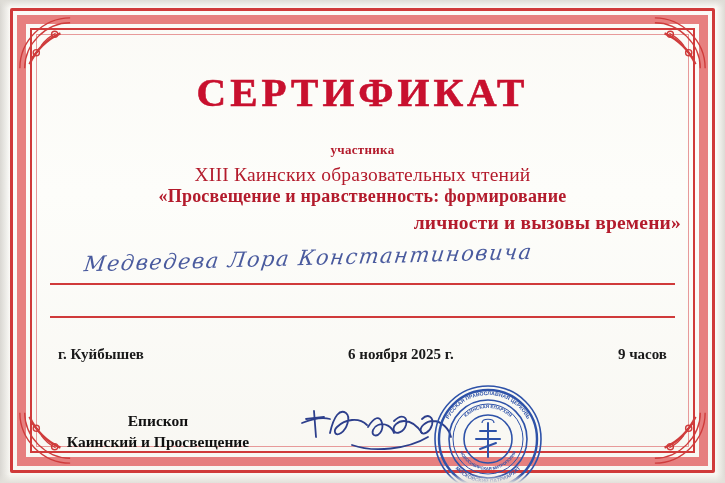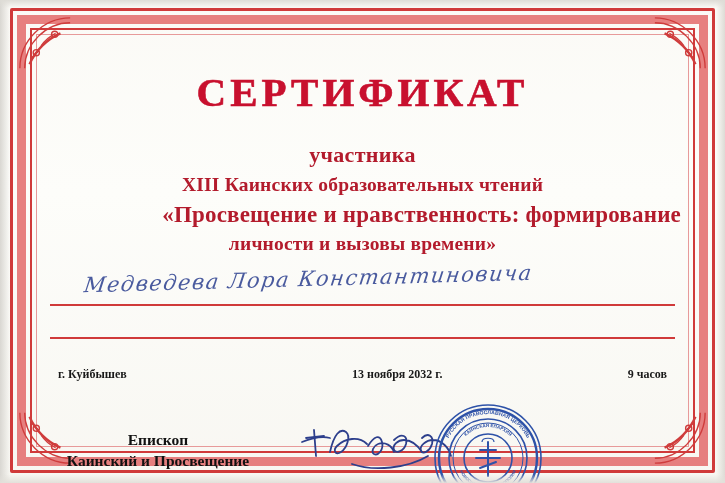--- a/index.html
+++ b/index.html
@@ -101,46 +101,45 @@
     color: #c8102e;
     -webkit-text-stroke: 0.6px #c8102e;
   }
 
   .subtitle-block {
     text-align: center;
     margin-top: 26px;
     color: #b31b2c;
   }
   .sub-line1 {
-    font-size: 22px;
+    font-size: 13px;
     font-weight: bold;
     color: #b31b2c;
     letter-spacing: .3px;
   }
   .sub-line2 {
     font-size: 19.5px;
-    font-weight: bold;
+    font-weight: normal;
     color: #b31b2c;
     margin-top: 6px;
     letter-spacing: .2px;
   }
   .sub-line3 {
-    font-size: 23px;
-    font-weight: bold;
-    color: #b31b2c;
-    margin-top: 6px;
+    font-size: 18px;
+    font-weight: bold;
+    color: #b31b2c;
+    letter-spacing: .2px;
+  }
+  .sub-line4 {
+    font-size: 19.5px;
+    font-weight: bold;
+    color: #b31b2c;
+    margin-top: 5px;
     letter-spacing: .2px;
     text-align: right;
-  }
-  .sub-line4 {
-    font-size: 19.5px;
-    font-weight: bold;
-    color: #b31b2c;
-    margin-top: 5px;
-    letter-spacing: .2px;
   }
 
   
   .name-area {
     position: relative;
     margin-top: 14px;
     height: 46px;
   }
   .handwriting {
     position: absolute;
@@ -170,21 +169,21 @@
   }
   .rule.r2 { top: 22px; }
 
   
   .info-row {
     display: flex;
     justify-content: space-between;
     align-items: baseline;
     margin-top: 16px;
     padding: 0 14px;
-    font-size: 12px;
+    font-size: 15px;
     font-weight: bold;
     color: #1a1a1a;
   }
   .info-city { flex: 0 0 auto; }
   .info-date { flex: 0 0 auto; margin-left: 40px;}
   .info-hours { flex: 0 0 auto; }
 
   
   .sign-block {
     position: relative;
@@ -311,21 +310,21 @@
       <div class="handwriting">Медведева Лора Константиновича</div>
       <div class="rule r1"></div>
     </div>
 
     <div class="rule-second">
       <div class="rule r2"></div>
     </div>
 
     <div class="info-row">
       <div class="info-city">г. Куйбышев</div>
-      <div class="info-date">13 ноября 2032 г.</div>
+      <div class="info-date">6 ноября 2025 г.</div>
       <div class="info-hours">9 часов</div>
     </div>
 
     <div class="sign-block">
       <div class="sign-title">
         <div>Епископ</div>
         <div>Каинский и Просвещение</div>
       </div>
 
       <div class="signature-scribble">

